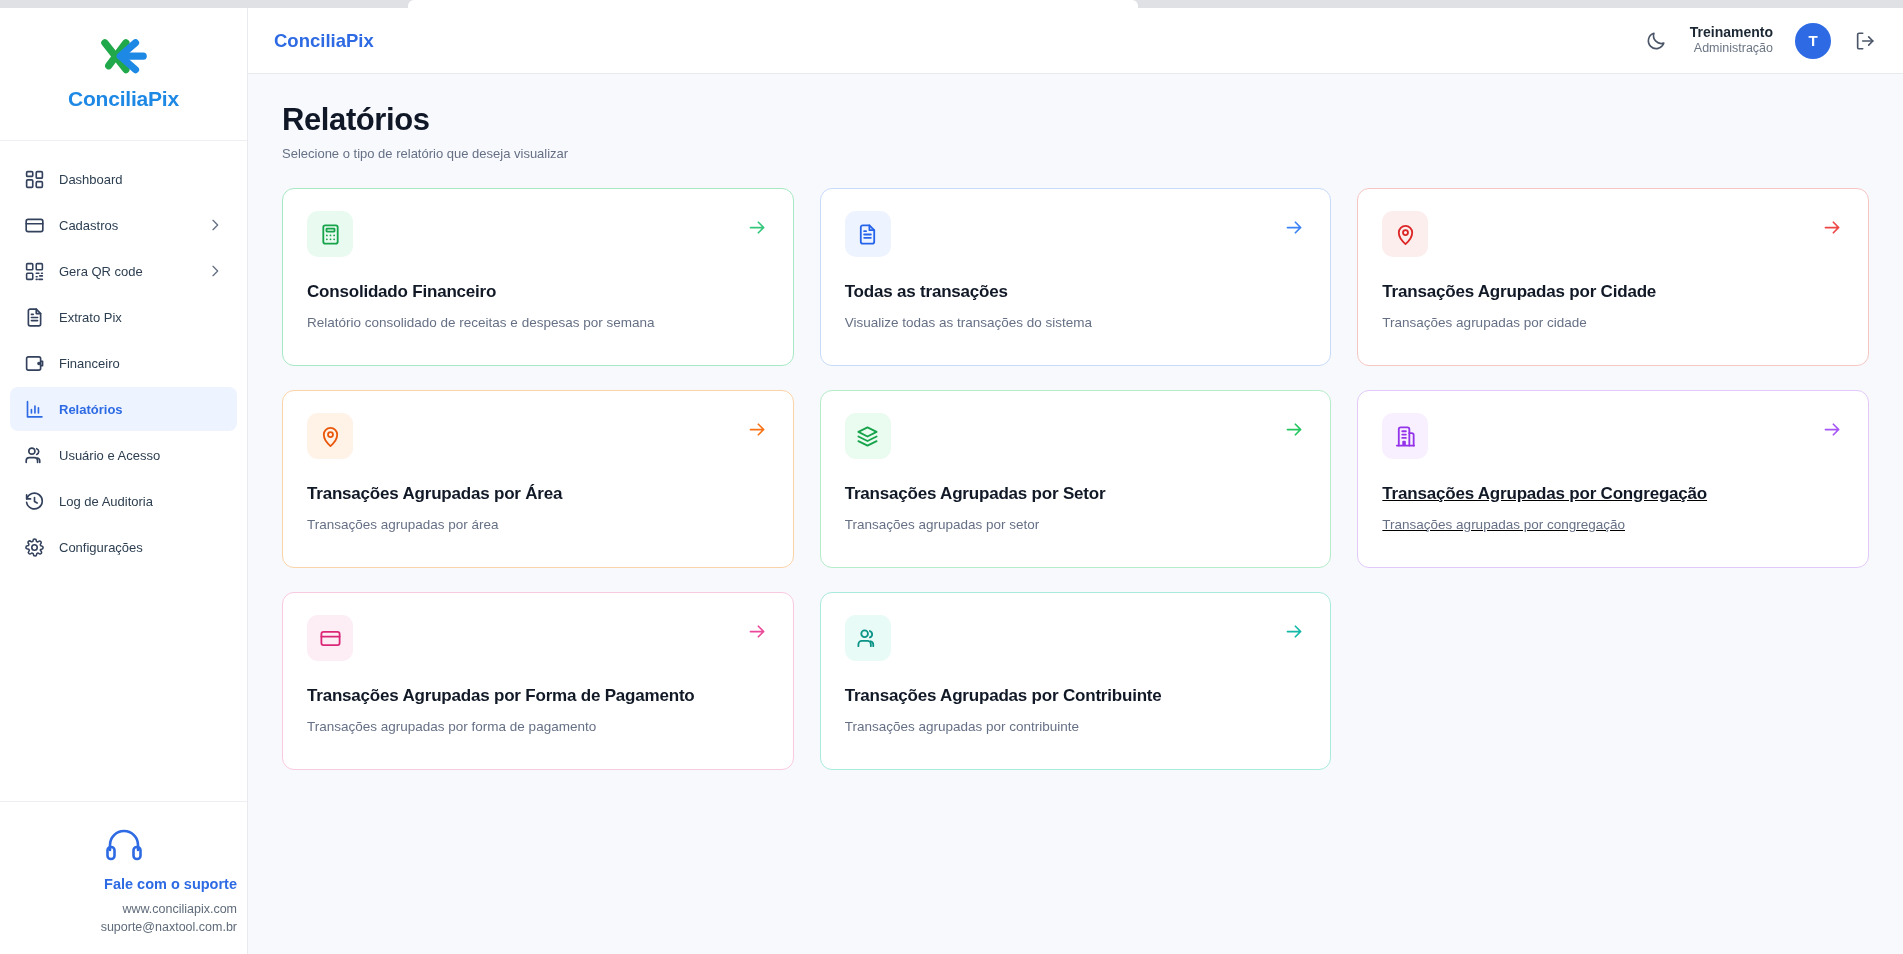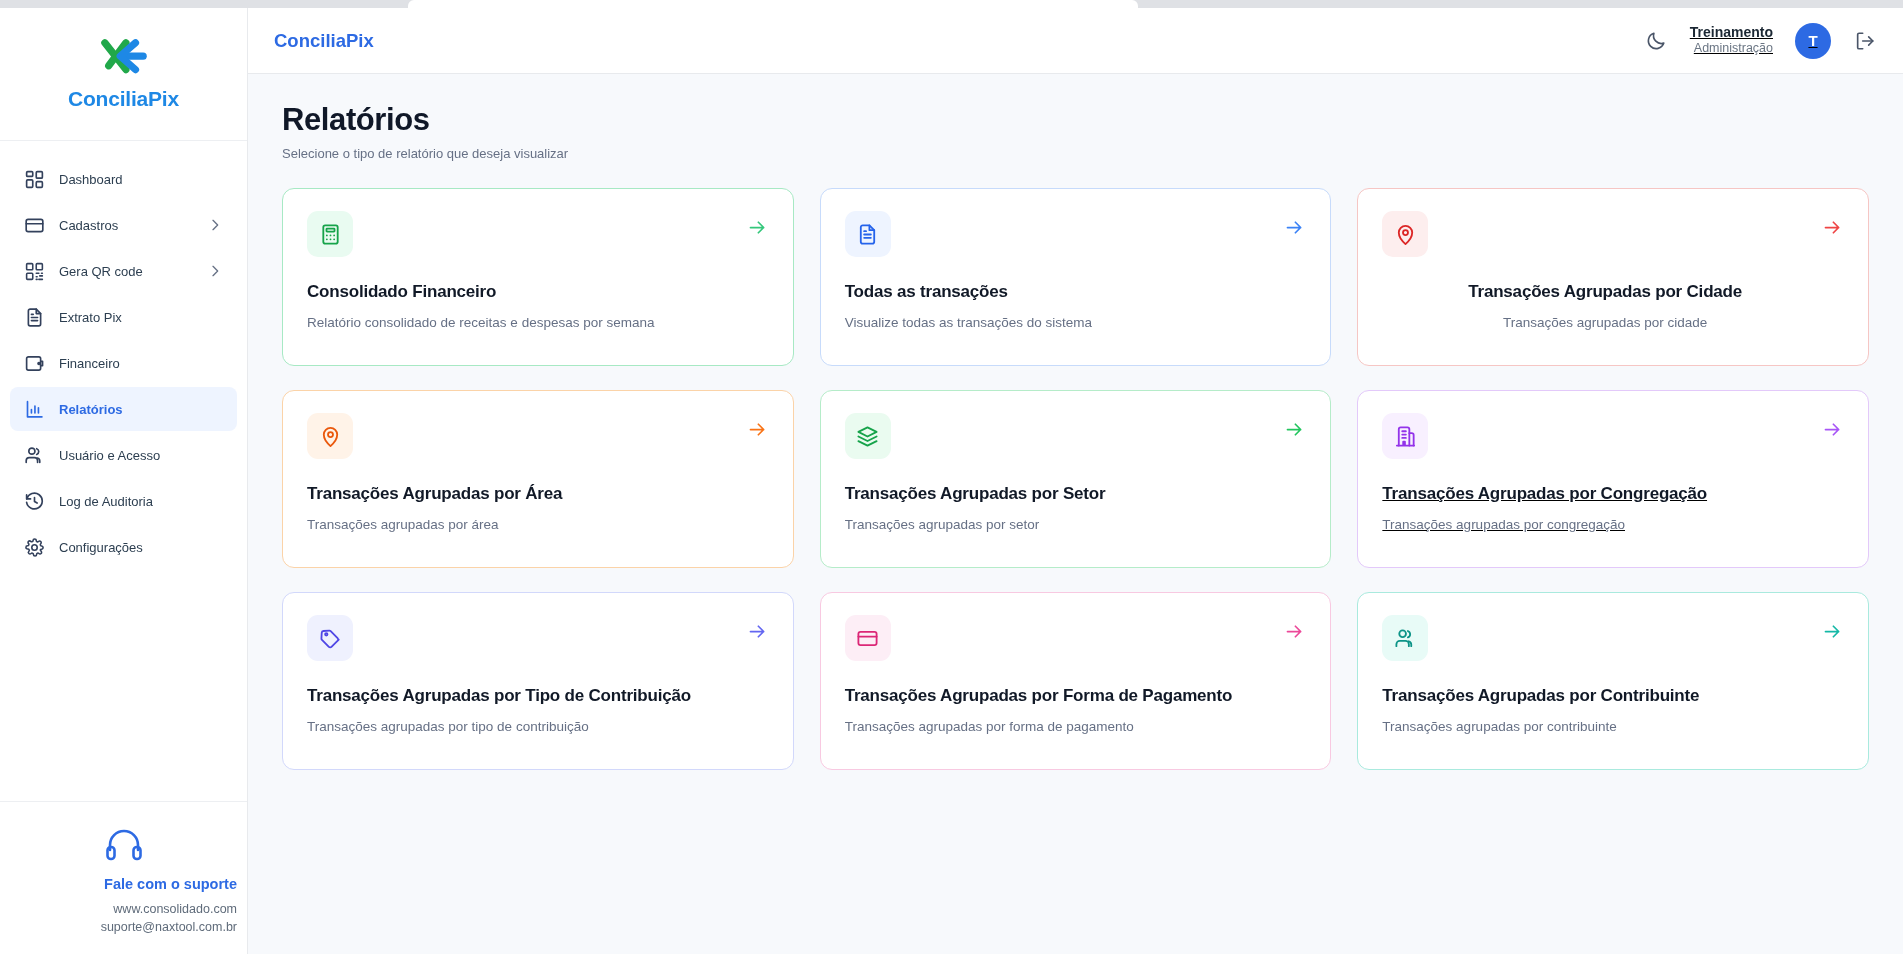--- a/index.html
+++ b/index.html
@@ -79,21 +79,21 @@
   .topbar {
     height: 66px; background: #ffffff;
     border-bottom: 1px solid #e8eaed;
     display: flex; align-items: center;
     padding: 0 26px 0 26px;
   }
   .topbar-title {
     font-size: 18.5px; font-weight: 700; color: #2d6ae3;
   }
   .topbar-right {
-    margin-left: auto; display: flex; align-items: center; gap: 22px; text-decoration: underline;
+    margin-left: auto; display: flex; align-items: center; gap: 22px;
   }
   .theme-btn { width: 24px; height: 24px; cursor: pointer; display:flex; align-items:center; justify-content:center;}
   .user-block { text-align: right; line-height: 1.25; }
   .user-name { font-size: 14px; font-weight: 700; color: #1b2733; }
   .user-role { font-size: 12.5px; color: #6b7684; }
   .avatar {
     width: 36px; height: 36px; border-radius: 50%;
     background: #2d6ae3; color: #fff;
     display: flex; align-items: center; justify-content: center;
     font-size: 15px; font-weight: 600; cursor: pointer;
@@ -268,21 +268,21 @@
 
     </nav>
 
     <div class="support">
       <svg class="support-ico" viewBox="0 0 40 34" fill="none" stroke="#2d6ae3" stroke-width="2.6" stroke-linecap="round" stroke-linejoin="round">
         <path d="M6 22v-5a14 14 0 0 1 28 0v5"></path>
         <rect x="3.5" y="19" width="7" height="12" rx="3.3"></rect>
         <rect x="29.5" y="19" width="7" height="12" rx="3.3"></rect>
       </svg>
       <span class="support-link">Fale com o suporte</span>
-      <div class="support-line">www.consolidado.com</div>
+      <div class="support-line">www.conciliapix.com</div>
       <div class="support-line">suporte@naxtool.com.br</div>
     </div>
 
   </aside>
 
   <section class="main">
 
     <header class="topbar">
       <div class="topbar-title">ConciliaPix</div>
       <div class="topbar-right">
@@ -334,21 +334,21 @@
               <path d="M14 2.5v5h5M8.5 12h7M8.5 15.5h7M8.5 8.5h2"></path>
             </svg>
           </div>
           <svg class="card-arrow" viewBox="0 0 24 24" fill="none" stroke-width="2" stroke-linecap="round" stroke-linejoin="round" id="arr1" stroke="#3b82f6">
               <path d="M4 12h15M13 6l6 6-6 6"></path>
             </svg>
           <div class="card-title">Todas as transações</div>
           <div class="card-desc">Visualize todas as transações do sistema</div>
         </div>
 
-        <div class="card" id="card2" style="border-color: rgb(246, 198, 196); text-align: center;">
+        <div class="card" id="card2" style="border-color: rgb(246, 198, 196);">
           <div class="card-ico" id="icobg2" style="background: rgb(253, 238, 238);">
             <svg viewBox="0 0 24 24" fill="none" stroke="#dc2626" stroke-width="1.9" stroke-linecap="round" stroke-linejoin="round" id="ico2">
               <path d="M19 10c0 6-7 12-7 12s-7-6-7-12a7 7 0 0 1 14 0z"></path>
                 <circle cx="12" cy="10" r="2.6"></circle>
             </svg>
           </div>
           <svg class="card-arrow" viewBox="0 0 24 24" fill="none" stroke-width="2" stroke-linecap="round" stroke-linejoin="round" id="arr2" stroke="#ef4444">
               <path d="M4 12h15M13 6l6 6-6 6"></path>
             </svg>
           <div class="card-title">Transações Agrupadas por Cidade</div>
@@ -392,33 +392,20 @@
               <path d="M3 21.5h18M8.6 6.5h3.8M8.6 10h3.8M8.6 13.5h3.8M9.6 21.5v-4h1.8v4"></path>
             </svg>
           </div>
           <svg class="card-arrow" viewBox="0 0 24 24" fill="none" stroke-width="2" stroke-linecap="round" stroke-linejoin="round" id="arr5" stroke="#a855f7">
               <path d="M4 12h15M13 6l6 6-6 6"></path>
             </svg>
           <div class="card-title">Transações Agrupadas por Congregação</div>
           <div class="card-desc">Transações agrupadas por congregação</div>
         </div>
 
-        <div class="card" id="card6" style="border-color: rgb(210, 216, 251);">
-          <div class="card-ico" id="icobg6" style="background: rgb(239, 241, 254);">
-            <svg viewBox="0 0 24 24" fill="none" stroke="#4f46e5" stroke-width="1.9" stroke-linecap="round" stroke-linejoin="round" id="ico6">
-              <path d="M20.6 13.1 13 20.7a1.9 1.9 0 0 1-2.7 0l-7.2-7.2a1.9 1.9 0 0 1-.55-1.45l.3-6.1a1.9 1.9 0 0 1 1.8-1.8l6.1-.3a1.9 1.9 0 0 1 1.45.55l7.2 7.2a1.9 1.9 0 0 1 .2 2.5z"></path>
-              <circle cx="7.6" cy="7.6" r="1.25"></circle>
-            </svg>
-          </div>
-          <svg class="card-arrow" viewBox="0 0 24 24" fill="none" stroke-width="2" stroke-linecap="round" stroke-linejoin="round" id="arr6" stroke="#6366f1">
-              <path d="M4 12h15M13 6l6 6-6 6"></path>
-            </svg>
-          <div class="card-title">Transações Agrupadas por Tipo de Contribuição</div>
-          <div class="card-desc">Transações agrupadas por tipo de contribuição</div>
-        </div>
 
         <div class="card" id="card7" style="border-color: rgb(248, 201, 225);">
           <div class="card-ico" id="icobg7" style="background: rgb(253, 238, 246);">
             <svg viewBox="0 0 24 24" fill="none" stroke="#db2777" stroke-width="1.9" stroke-linecap="round" stroke-linejoin="round" id="ico7">
               <rect x="2.5" y="5" width="19" height="14" rx="2.2"></rect>
                 <path d="M2.5 10h19"></path>
             </svg>
           </div>
           <svg class="card-arrow" viewBox="0 0 24 24" fill="none" stroke-width="2" stroke-linecap="round" stroke-linejoin="round" id="arr7" stroke="#ec4899">
               <path d="M4 12h15M13 6l6 6-6 6"></path>

